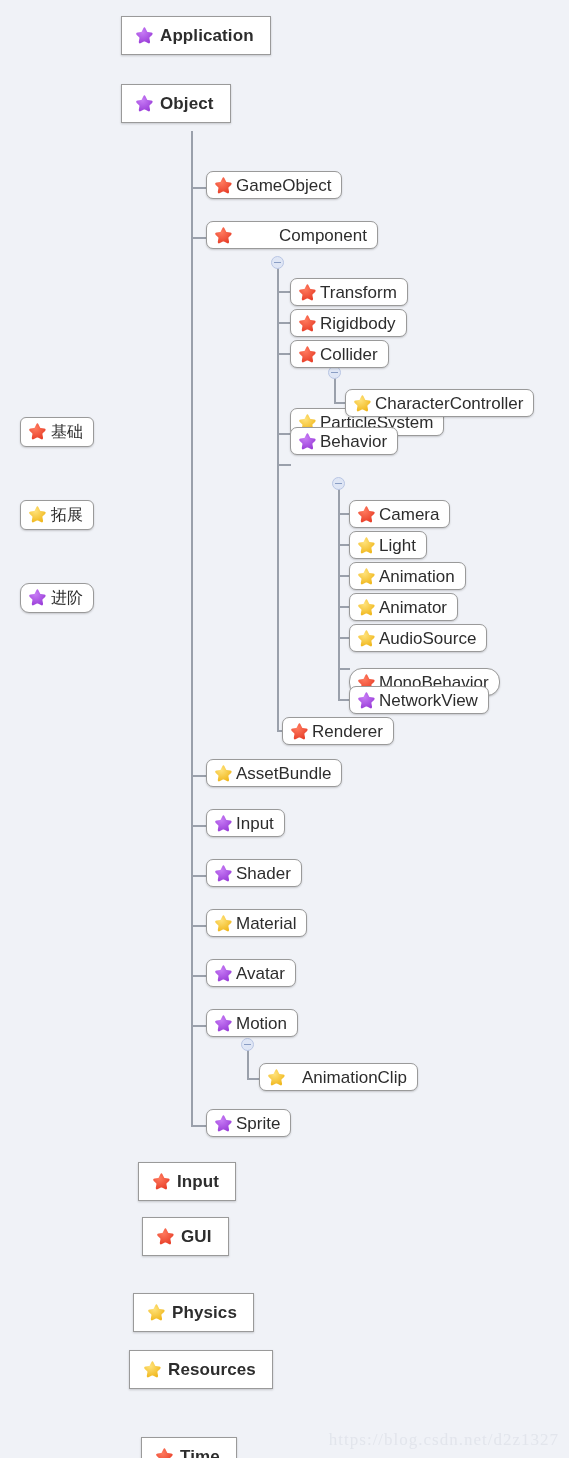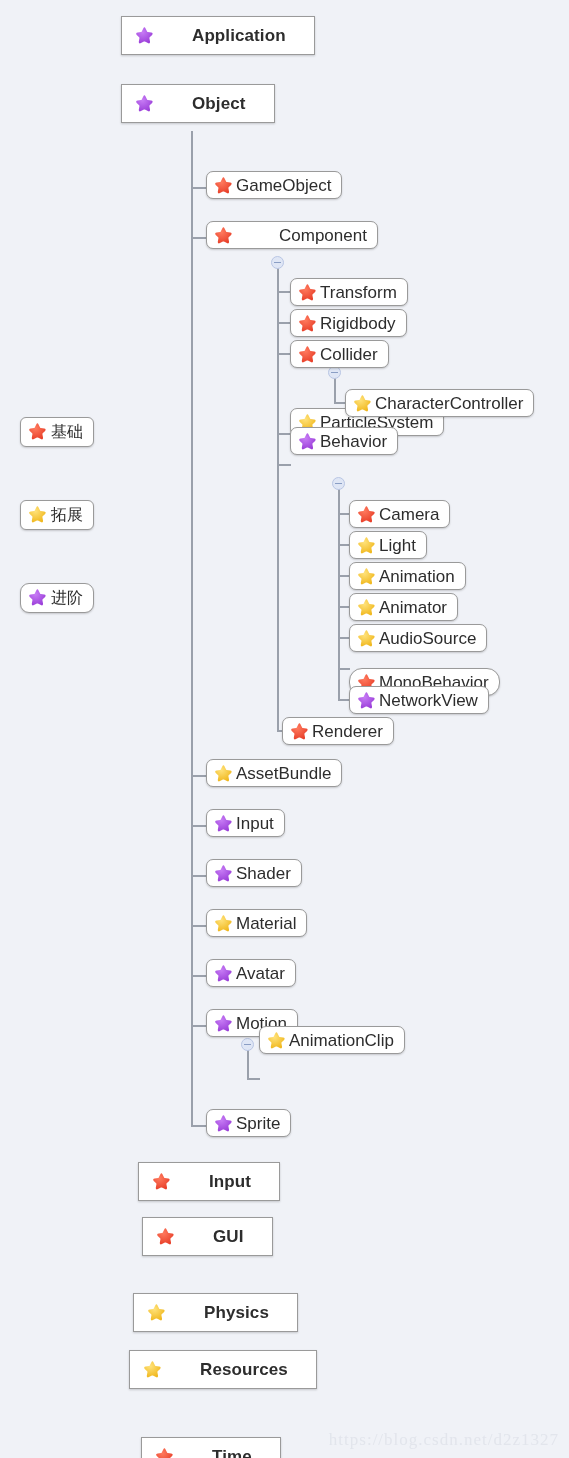--- a/index.html
+++ b/index.html
@@ -23,26 +23,25 @@
     align-items: center;
     box-sizing: border-box;
     background: #ffffff;
     border: 1px solid #9a9a9a;
     border-radius: 7px;
     box-shadow: 0 1px 2px rgba(0,0,0,0.18);
     white-space: nowrap;
     color: #2d2d2d;
   }
   .node.root {
-    padding: 8px 28px 8px 12px;
+    padding: 8px 16px 8px 12px;
     border-radius: 0;
     font-size: 17px;
     font-weight: bold;
     letter-spacing: 0.1px;
-    gap: 32px;
   }
   .node.branch {
     padding: 3px 10px 2px 6px;
     font-size: 17px;
     font-weight: normal;
   }
   .node.legend {
     padding: 4px 10px 4px 6px;
     border-radius: 6px;
     font-size: 16px;
@@ -459,21 +458,21 @@
 
 <div class="node branch" style="left:349px; top:686px;">
   <span class="star">
       <svg viewBox="0 0 24 24">
         <path d="M12 1.6c.9 0 1.5.6 1.9 1.4l1.8 3.6c.2.4.5.6.9.7l4 .6c1.9.3 2.4 1.6 1.1 2.9l-2.9 2.8c-.3.3-.4.7-.3 1.1l.7 4c.3 1.9-.8 2.7-2.5 1.8l-3.6-1.9c-.4-.2-.8-.2-1.2 0l-3.6 1.9c-1.7.9-2.8.1-2.5-1.8l.7-4c.1-.4 0-.8-.3-1.1L3.3 10.8C2 9.5 2.5 8.2 4.4 7.9l4-.6c.4-.1.7-.3.9-.7L11.1 3c.4-.8 1-1.4 1.9-1.4z" fill="url(#gp)"></path>
       </svg>
     </span>
   <span class="label">NetworkView</span>
 </div>
 
-<div class="node branch" style="left:259px; top:1026px;">
+<div class="node branch" style="left:259px; top:1063px;gap:13px;">
   <span class="star">
       <svg viewBox="0 0 24 24">
         <path d="M12 1.6c.9 0 1.5.6 1.9 1.4l1.8 3.6c.2.4.5.6.9.7l4 .6c1.9.3 2.4 1.6 1.1 2.9l-2.9 2.8c-.3.3-.4.7-.3 1.1l.7 4c.3 1.9-.8 2.7-2.5 1.8l-3.6-1.9c-.4-.2-.8-.2-1.2 0l-3.6 1.9c-1.7.9-2.8.1-2.5-1.8l.7-4c.1-.4 0-.8-.3-1.1L3.3 10.8C2 9.5 2.5 8.2 4.4 7.9l4-.6c.4-.1.7-.3.9-.7L11.1 3c.4-.8 1-1.4 1.9-1.4z" fill="url(#gy)"></path>
       </svg>
     </span>
   <span class="label">AnimationClip</span>
 </div>
 
 <div class="watermark">https://blog.csdn.net/d2z1327</div>
 

